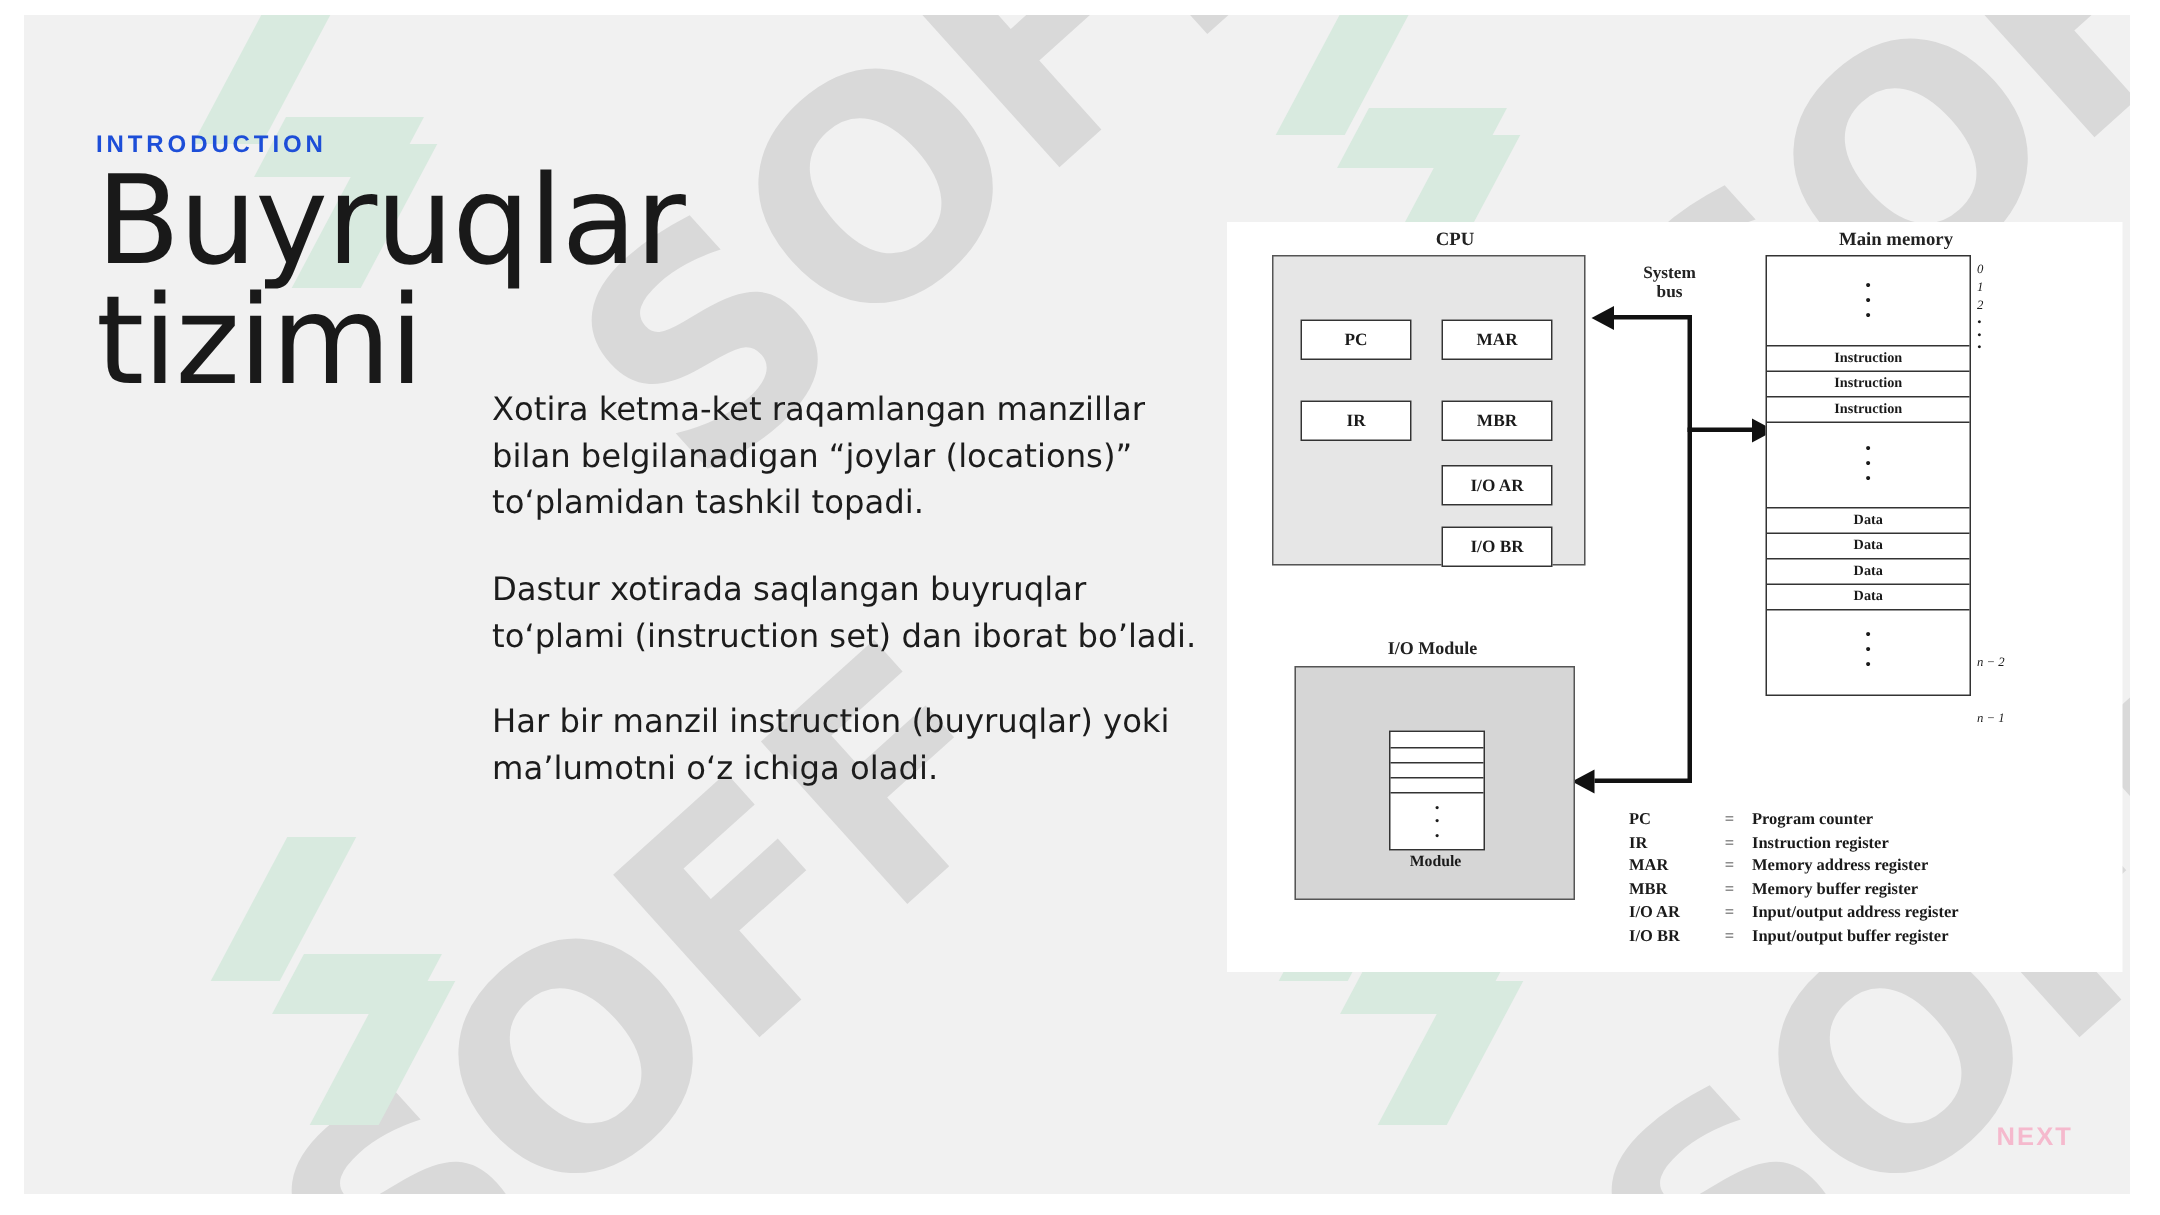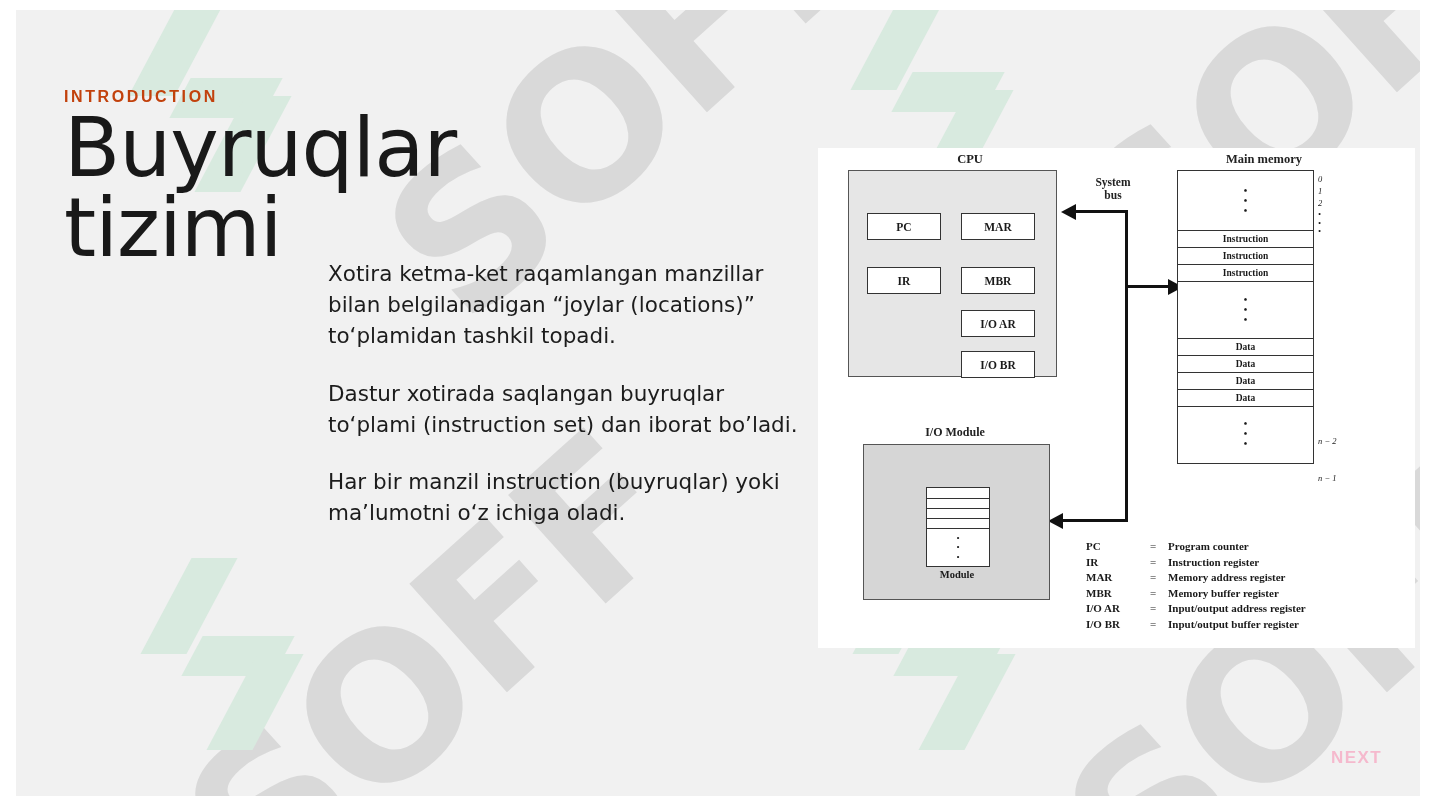--- a/index.html
+++ b/index.html
@@ -70,21 +70,21 @@
   }
 
   
   #eyebrow {
     position: absolute;
     left: 48px;
     top: 78px;
     font-size: 16px;
     font-weight: 700;
     letter-spacing: 2.6px;
-    color: #c2410c;
+    color: #1d4ed8;
     font-family: "Liberation Sans", sans-serif;
   }
   #title {
     position: absolute;
     left: 48px;
     top: 98px;
     width: 280px;
     font-size: 82px;
     line-height: 0.97;
     font-weight: 400;

